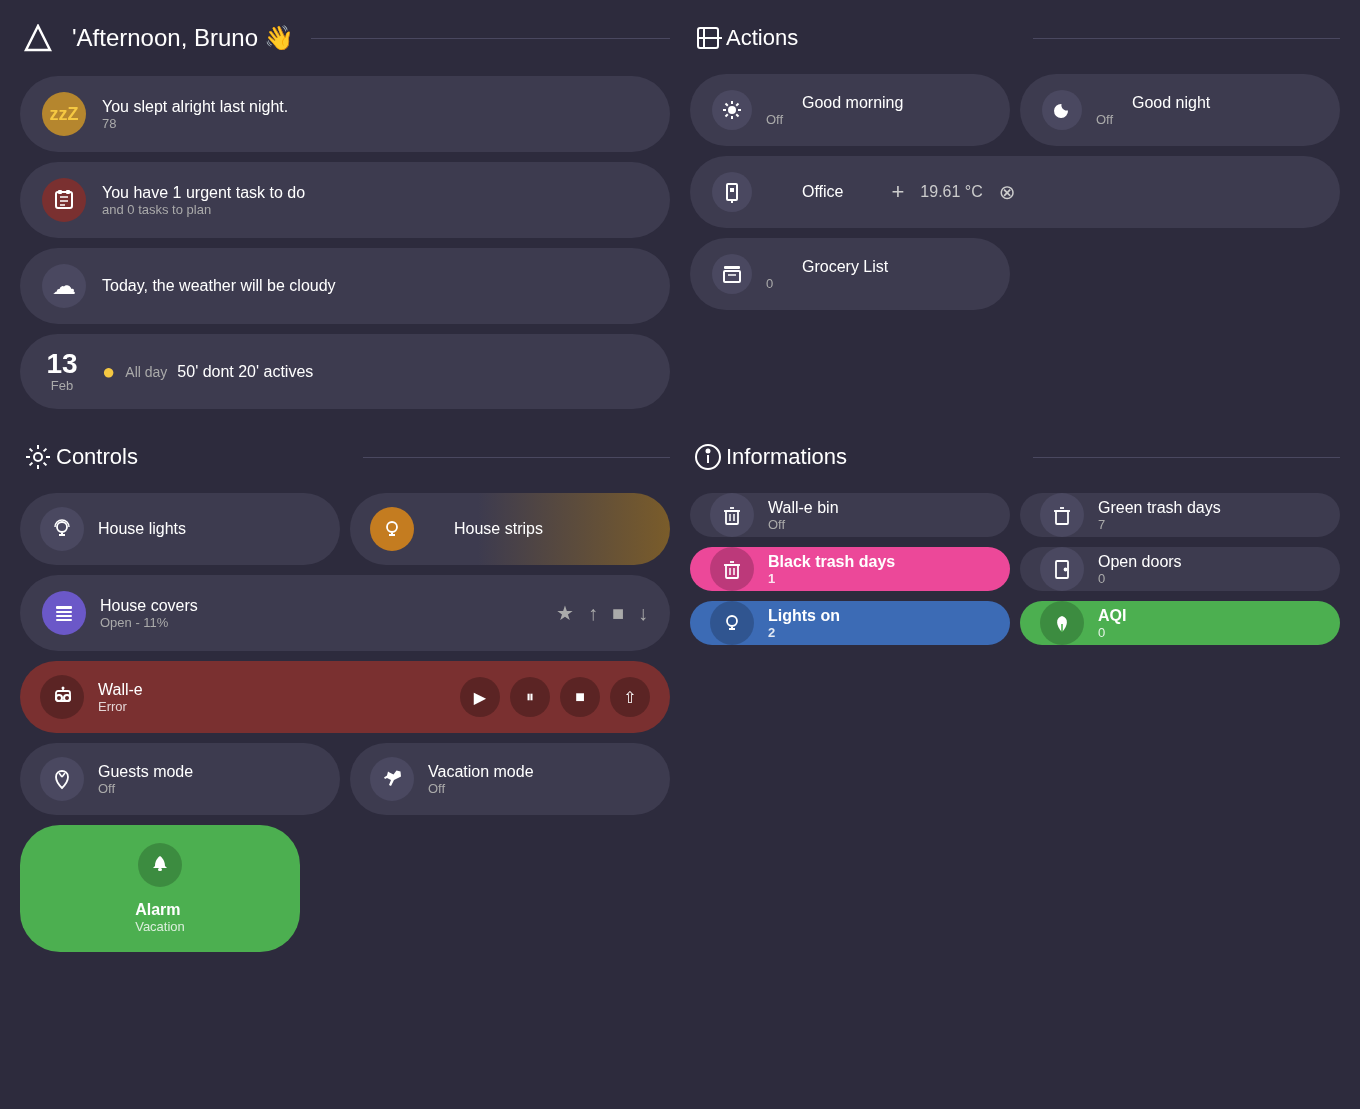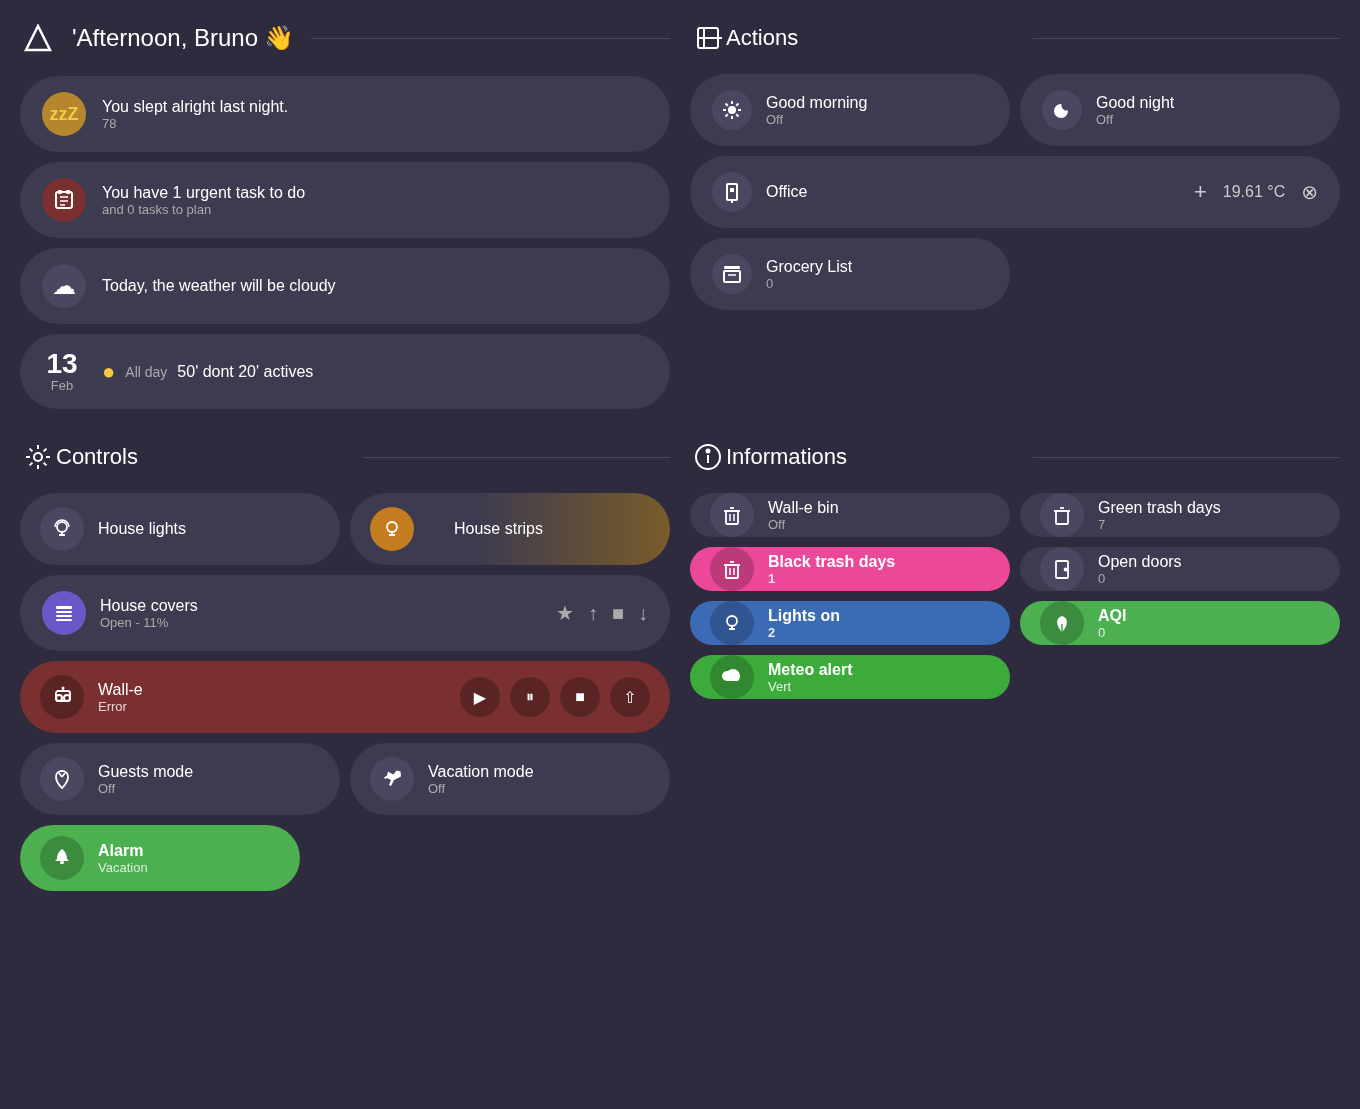--- a/index.html
+++ b/index.html
@@ -115,27 +115,27 @@
       width: 40px;
       height: 40px;
       border-radius: 50%;
       background: #4a4860;
       display: flex;
       align-items: center;
       justify-content: center;
       font-size: 18px;
       flex-shrink: 0;
     }
-    .action-text .action-title { font-size: 16px; font-weight: 500; }
+    .action-text .action-title { font-size: 16px; font-weight: 500; margin-left: 36px; }
     .action-text .action-sub { font-size: 13px; color: #aaa; }
 
     
     .action-office {
       grid-column: span 2;
-      justify-content: space-between;
+      justify-content: flex-start;
       gap: 48px;
     }
     .office-left { display: flex; align-items: center; gap: 14px; }
     .office-right { display: flex; align-items: center; gap: 16px; font-size: 16px; color: #ccc; }
     .controls-grid-top {
       display: grid;
       grid-template-columns: 1fr 1fr;
       gap: 10px;
       margin-bottom: 10px;
     }
@@ -215,25 +215,26 @@
       display: grid;
       grid-template-columns: 1fr 1fr;
       gap: 10px;
       margin-bottom: 10px;
     }
 
     
     .alarm-card {
       background: #4caf50;
       border-radius: 40px;
-      padding: 11px 20px;
+      padding: 18px 20px;
       display: flex;
       align-items: center;
       gap: 14px;
       max-width: 280px;
+      flex-direction: column;
     }
     .alarm-icon {
       width: 44px;
       height: 44px;
       border-radius: 50%;
       background: rgba(0,0,0,0.2);
       display: flex;
       align-items: center;
       justify-content: center;
       font-size: 20px;
@@ -689,26 +690,15 @@
               <path d="M11 20 C5 14 4 6 11 4 C18 6 17 14 11 20Z"></path>
               <line x1="11" y1="20" x2="11" y2="12" stroke="#3cab3c" stroke-width="1.5"></line>
             </svg>
         </div>
         <div class="info-text">
           <div class="info-title">AQI</div>
           <div class="info-sub">0</div>
         </div>
       </div>
 
-      <div class="info-card info-card-green" style="grid-column:span 1;">
-        <div class="info-icon">
-          <svg width="22" height="22" viewBox="0 0 22 22" fill="white">
-              <path d="M17 15H6a5 5 0 1 1 1-9.9A5 5 0 0 1 17 15Z"></path>
-            </svg>
-        </div>
-        <div class="info-text">
-          <div class="info-title">Meteo alert</div>
-          <div class="info-sub">Vert</div>
-        </div>
-      </div>
     </div>
   </div>
 </div>
 
 </body></html>

